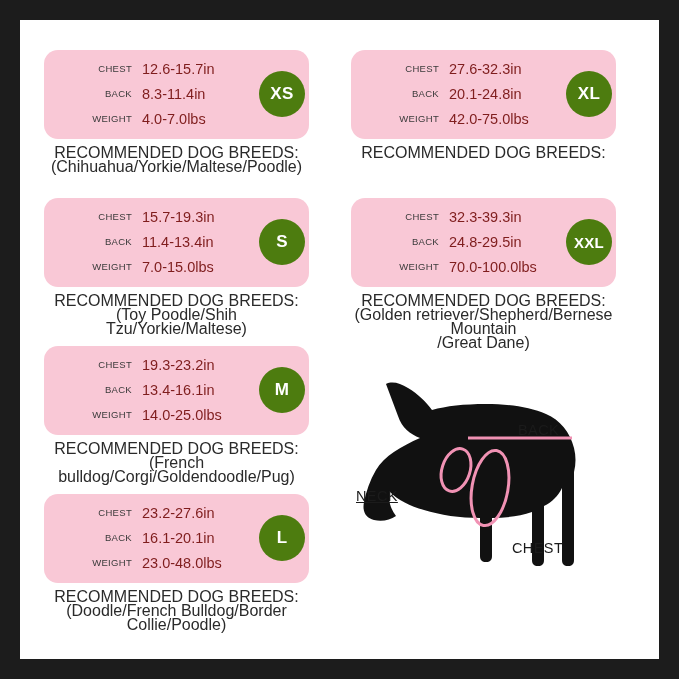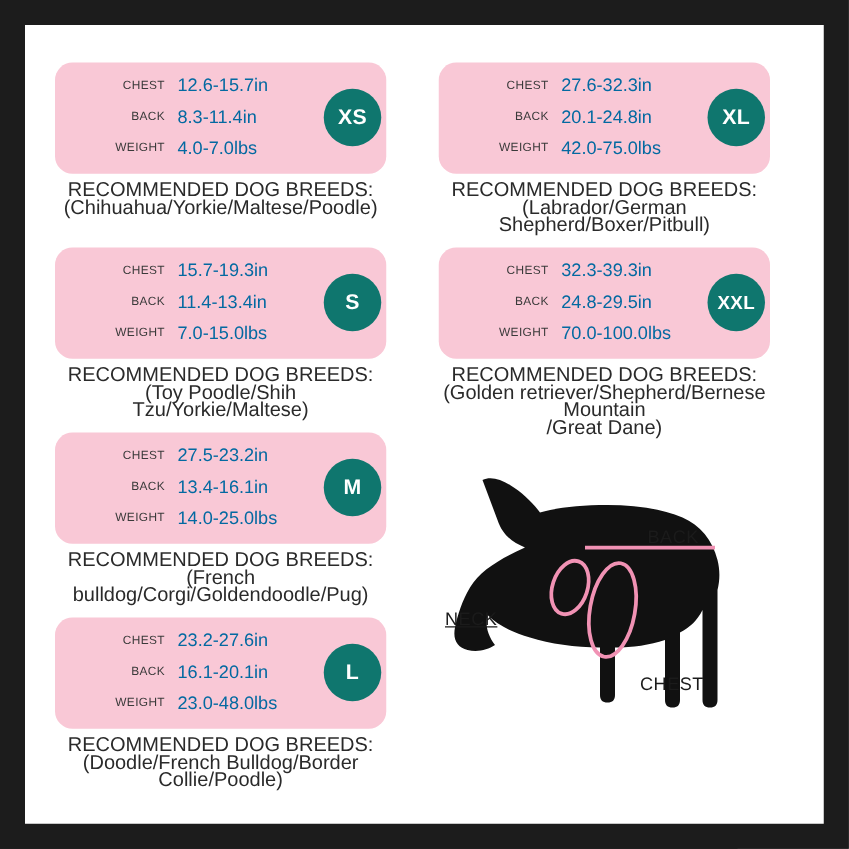--- a/index.html
+++ b/index.html
@@ -56,30 +56,30 @@
   .row .lbl {
     width: 88px;
     text-align: right;
     padding-right: 10px;
     font-size: 9.5px;
     color: #3a3a3a;
     letter-spacing: 0.3px;
   }
   .row .val {
     font-size: 14.5px;
-    color: #0369a1;
+    color: #7f1d1d;
   }
   .badge {
     position: absolute;
     right: 4px;
     top: 21px;
     width: 46px;
     height: 46px;
     border-radius: 50%;
-    background: #0f766e;
+    background: #4d7c0f;
     color: #ffffff;
     font-size: 17px;
     font-weight: bold;
     display: flex;
     align-items: center;
     justify-content: center;
     letter-spacing: 0.3px;
   }
   .badge.wide {
     font-size: 15px;
@@ -170,21 +170,21 @@
           <span>RECOMMENDED DOG BREEDS:</span><br>
           <span>(Toy Poodle/Shih Tzu/Yorkie/Maltese)</span>
         </div>
       </div>
 
       <div class="size-block" style="top:296px;">
         <div class="card">
           <div class="rows">
             <div class="row">
               <div class="lbl">CHEST</div>
-              <div class="val">27.5-23.2in</div>
+              <div class="val">19.3-23.2in</div>
             </div>
             <div class="row">
               <div class="lbl">BACK</div>
               <div class="val">13.4-16.1in</div>
             </div>
             <div class="row">
               <div class="lbl">WEIGHT</div>
               <div class="val">14.0-25.0lbs</div>
             </div>
           </div>
@@ -236,21 +236,20 @@
             </div>
             <div class="row">
               <div class="lbl">WEIGHT</div>
               <div class="val">42.0-75.0lbs</div>
             </div>
           </div>
           <div class="badge">XL</div>
         </div>
         <div class="breeds">
           <span>RECOMMENDED DOG BREEDS:</span><br>
-          <span>(Labrador/German Shepherd/Boxer/Pitbull)</span>
         </div>
       </div>
 
       <div class="size-block" style="top:148px;">
         <div class="card">
           <div class="rows">
             <div class="row">
               <div class="lbl">CHEST</div>
               <div class="val">32.3-39.3in</div>
             </div>

